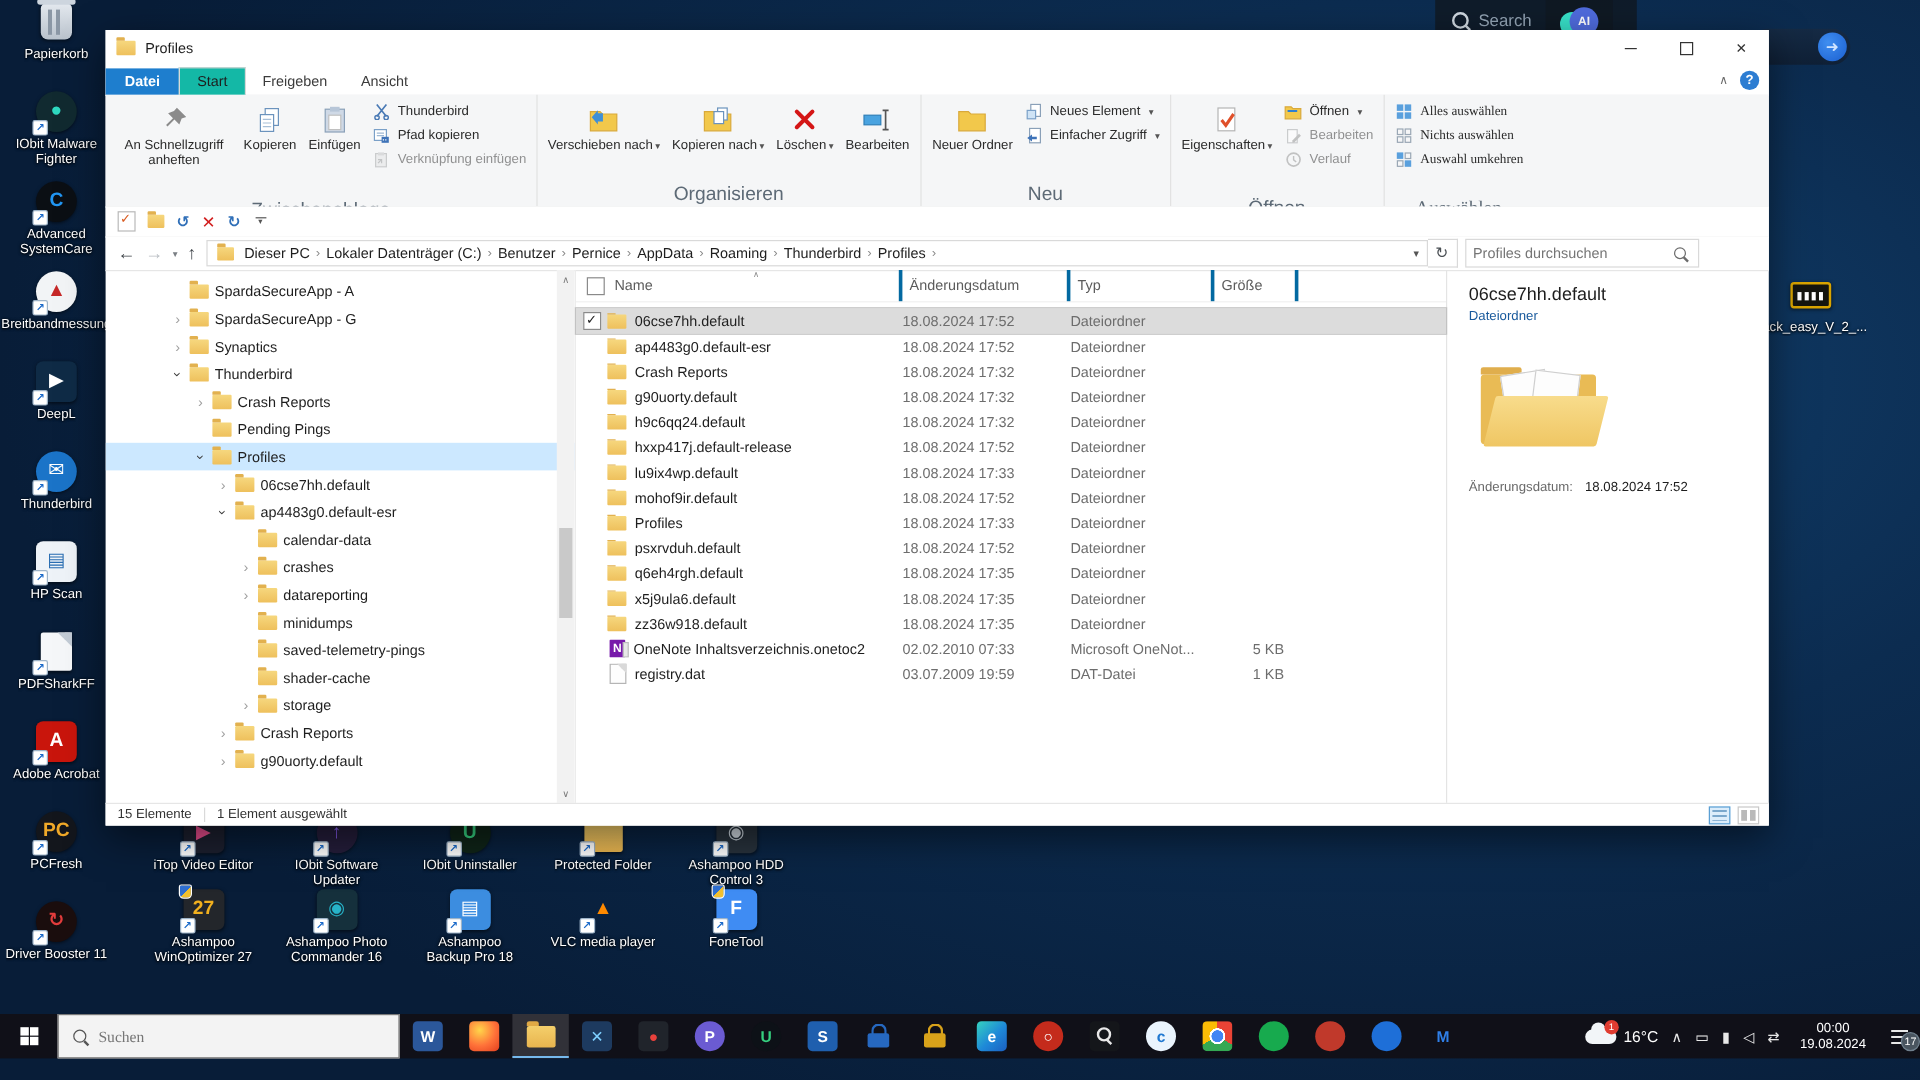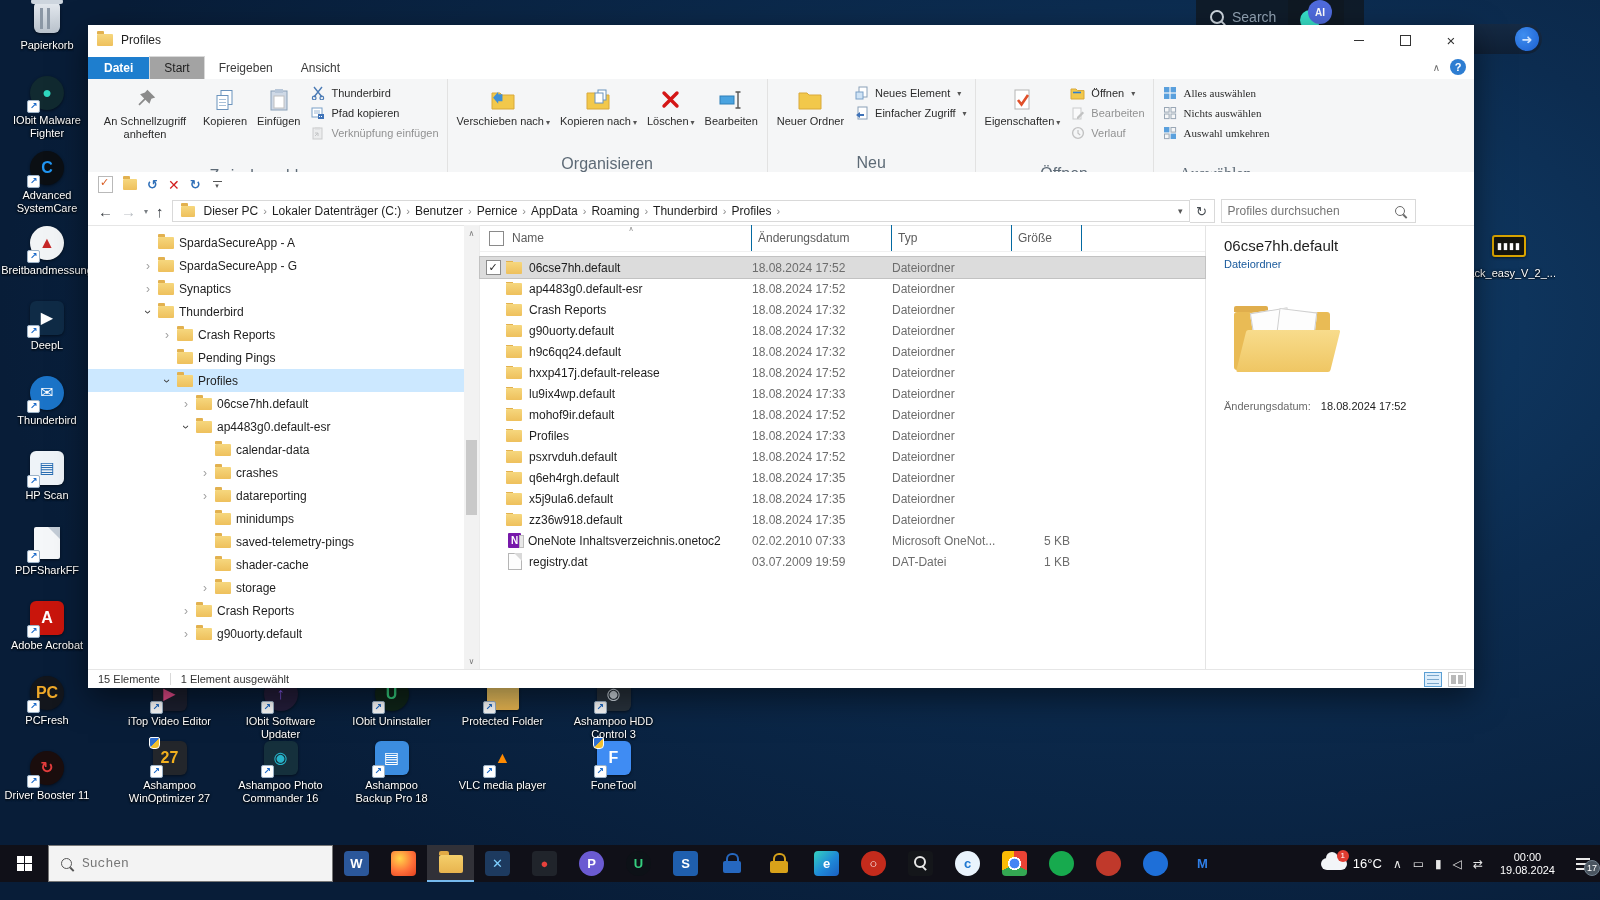--- a/index.html
+++ b/index.html
@@ -31,40 +31,40 @@
   .drow{position:absolute;display:flex;}
   .drow .dicon{width:111px;height:66px;}
   .dright{position:absolute;left:1462px;top:228px;width:110px;}
   
   .ptop{position:absolute;top:0;height:18px;width:42px;overflow:hidden;}
   .ptop .pfold{width:38px;height:26px;margin:-10px auto 0;border-radius:2px;box-shadow:0 1px 2px rgba(0,0,0,.4);}
   
   .tsearch{position:absolute;left:1196px;top:0;width:168px;height:34px;background:rgba(16,24,34,.82);border-radius:0 0 6px 6px;display:flex;align-items:center;gap:8px;padding-left:14px;box-sizing:border-box;color:#93a4b4;font-size:14px;}
   .mag{width:10px;height:10px;border:2px solid #cfd8e0;border-radius:50%;position:relative;flex:none;}
   .mag::after{content:"";position:absolute;width:2px;height:6px;background:#cfd8e0;transform:rotate(-45deg);left:10px;top:8px;}
-  .aibadge{position:absolute;left:1288px;top:0;width:56px;height:36px;background:rgba(16,24,34,.82);border-radius:0 0 6px 6px;display:flex;justify-content:center;}
+  .aibadge{position:absolute;left:1288px;top:0;width:56px;height:36px;background:rgba(16,24,34,.82);border-radius:0 0 6px 6px;display:flex;align-items:center;justify-content:center;}
   .aibadge .moon{position:absolute;width:20px;height:20px;border-radius:50%;background:#37e0c8;left:12px;top:10px;}
   .aibadge .aic{position:relative;width:24px;height:24px;border-radius:50%;background:#4f6bdd;color:#fff;font-size:10px;font-weight:bold;display:flex;align-items:center;justify-content:center;margin-left:8px;}
   .arrowpill{position:absolute;left:1458px;top:24px;width:84px;height:30px;background:linear-gradient(#152a44,#0f2036);border-radius:16px;display:flex;align-items:center;justify-content:flex-end;padding-right:3px;box-sizing:border-box;}
   .arrowpill .ac{width:24px;height:24px;border-radius:50%;background:radial-gradient(circle at 35% 35%,#3f8ef0,#1b5fd0);color:#cfe4ff;display:flex;align-items:center;justify-content:center;font-size:13px;}
   
   .win{position:absolute;left:88px;top:25px;width:1386px;height:663px;background:#fff;box-shadow:0 10px 30px rgba(0,0,0,.5);font-size:12px;color:#1e1e1e;}
   .tbar{position:absolute;left:0;top:0;right:0;height:30px;background:#fff;display:flex;align-items:center;}
   .tbar .folder-ico{margin-left:9px;}
   .tbar .ttl{margin-left:8px;font-size:12px;color:#1e1e1e;}
   .wbtns{position:absolute;right:0;top:0;height:30px;display:flex;}
   .wbtn{width:46px;height:30px;display:flex;align-items:center;justify-content:center;color:#333;}
   .wbtn .mini{width:10px;border-bottom:1px solid #333;}
   .wbtn .maxi{width:9px;height:9px;border:1px solid #333;}
   .wbtn.close{font-size:15px;}
   
   .tabs{position:absolute;left:0;top:30px;right:0;height:24px;background:#fff;display:flex;align-items:flex-end;border-bottom:1px solid #e3e3e3;}
   .tab{padding:4px 14px;font-size:12px;color:#3b3b3b;}
   .tab.accent{background:#1e7ece;color:#fff;font-weight:bold;padding:4px 16px;}
-  .tab.sel{background:#a3a3a3;border:1px solid #d8d8d8;border-bottom:none;color:#1e1e1e;}
+  .tab.sel{background:#14b8a6;border:1px solid #d8d8d8;border-bottom:none;color:#1e1e1e;}
   .tabs-right{position:absolute;right:8px;top:34px;display:flex;gap:10px;align-items:center;}
   .ribmin{color:#6b6b6b;font-size:10px;}
   .helpq{width:16px;height:16px;border-radius:50%;background:#2d7dd2;color:#fff;font-size:11px;font-weight:bold;display:flex;align-items:center;justify-content:center;}
   
   .ribbon{position:absolute;left:0;top:54px;right:0;height:93px;background:#f5f6f7;border-bottom:1px solid #dadada;display:flex;}
   .rgroup{position:relative;display:flex;flex-direction:column;border-right:1px solid #e2e2e2;padding:3px 4px 0 4px;}
   .rrow{display:flex;flex:1;}
   .rglabel{height:17px;text-align:center;font-size:16px;color:#5d6a76;line-height:15px;margin-top:24px;}
   .rbig{display:flex;flex-direction:column;align-items:center;justify-content:flex-start;padding:3px 5px;border-radius:2px;}
   .rbig .ric{height:30px;display:flex;align-items:center;justify-content:center;}
@@ -114,21 +114,21 @@
   .vscroll .dn{position:absolute;bottom:4px;}
   .folder-ico{width:16px;height:12px;background:linear-gradient(#f6d77e,#eec05c);border-radius:1px;position:relative;flex:none;display:inline-block;}
   .folder-ico::before{content:"";position:absolute;top:-3px;left:0;width:7px;height:3px;background:#e2b14f;border-radius:1px 1px 0 0;}
   .onenote-ico{width:13px;height:15px;background:#7719aa;border-radius:1px;color:#fff;font-size:10px;font-weight:bold;text-align:center;line-height:15px;flex:none;position:relative;margin-left:2px;}
   .onenote-ico::after{content:"";position:absolute;right:-3px;top:2px;width:3px;height:11px;background:#e8e8e8;border:1px solid #bdbdbd;}
   .file-ico{width:12px;height:15px;background:#fdfdfd;border:1px solid #b5b5b5;position:relative;flex:none;margin-left:2px;}
   .file-ico::before{content:"";position:absolute;top:-1px;right:-1px;border:4px solid #d9d9d9;border-left-color:transparent;border-bottom-color:transparent;}
   
   .list{position:relative;flex:1;}
   .lhead{display:grid;grid-template-columns:26px 246px 140px 120px 70px;height:26px;align-items:center;color:#5c5c5c;font-size:12px;border-bottom:1px solid #f0f0f0;}
-  .lhead .hc{height:100%;display:flex;align-items:center;border-right:1px solid #0369a1;padding-left:6px;box-sizing:border-box;position:relative;}
+  .lhead .hc{height:100%;display:flex;align-items:center;border-right:3px solid #0369a1;padding-left:6px;box-sizing:border-box;position:relative;}
   .lhead .sort{position:absolute;top:0px;left:50%;font-size:7px;color:#888;}
   .cb{width:13px;height:13px;border:1px solid #8a8a8a;background:#fff;font-size:11px;line-height:12px;text-align:center;color:#1e1e1e;}
   .rows{margin-top:5px;}
   .lrow{display:grid;grid-template-columns:26px 246px 140px 120px 70px;height:21px;align-items:center;font-size:12px;}
   .lrow .c1{display:flex;justify-content:center;}
   .lrow .cb{visibility:hidden;}
   .lrow.checked .cb{visibility:visible;}
   .lrow .nm{display:flex;align-items:center;gap:7px;white-space:nowrap;overflow:hidden;color:#1e1e1e;}
   .lrow .dt,.lrow .ty{color:#6d6d6d;}
   .lrow .sz{color:#6d6d6d;text-align:right;padding-right:12px;}
@@ -158,21 +158,21 @@
   .sv.details::after{content:"";position:absolute;inset:2px 2px;background:repeating-linear-gradient(#7aa7cc 0 1.5px,transparent 1.5px 4px);}
   .sv.thumbs::after{content:"";position:absolute;inset:2px 2px;background:repeating-linear-gradient(90deg,#b9b9b9 0 5px,transparent 5px 7px);}
   
   .tbarw{position:absolute;left:0;top:845px;width:1600px;height:37px;background:#101018;display:flex;align-items:stretch;z-index:30;}
   .startb{width:48px;display:flex;align-items:center;justify-content:center;}
   .winlogo{display:grid;grid-template-columns:7px 7px;grid-template-rows:7px 7px;gap:1px;}
   .winlogo i{background:#fff;}
   .tsearchbar{width:283px;background:#f3f3f3;border:1px solid #777;display:flex;align-items:center;margin:0;}
   .tsearchbar .mag3{width:9px;height:9px;border:1.5px solid #555;border-radius:50%;position:relative;margin:0 8px 0 12px;flex:none;}
   .tsearchbar .mag3::after{content:"";position:absolute;width:1.5px;height:5px;background:#555;transform:rotate(-45deg);left:9px;top:8px;}
-  .tsearchbar input{border:none;outline:none;background:transparent;font-size:13px;color:#000000;font-family:Liberation Mono, monospace;width:200px;}
+  .tsearchbar input{border:none;outline:none;background:transparent;font-size:13px;color:#000000;font-family:Liberation Serif, serif;width:200px;}
   .tapps{display:flex;}
   .tapp{width:47px;display:flex;align-items:center;justify-content:center;position:relative;}
   .tapp.active{background:rgba(255,255,255,.14);box-shadow:inset 0 -2px 0 #76b9ed;}
   .tapp .tile{width:25px;height:25px;border-radius:4px;box-shadow:none;}
   .tapp .tile .glyph{font-size:13px;}
   .tapp .tile.circle{border-radius:50%;}
   .tapp .tile.folder{background:linear-gradient(#f4cf6b,#e8b44e);width:24px;height:18px;border-radius:2px;position:relative;}
   .tapp .tile.folder::before{content:"";position:absolute;top:-4px;left:0;width:10px;height:4px;background:#e0a945;border-radius:2px 2px 0 0;}
   .tapp .tile.firefox{background:radial-gradient(circle at 35% 30%,#ffd54a,#ff7139 55%,#e23f1f);}
   .tapp .tile.chrome{background:radial-gradient(circle at center,#4285f4 0 27%,#fff 29% 37%,transparent 38%),conic-gradient(#ea4335 0 120deg,#34a853 120deg 240deg,#fbbc05 240deg 360deg);}

